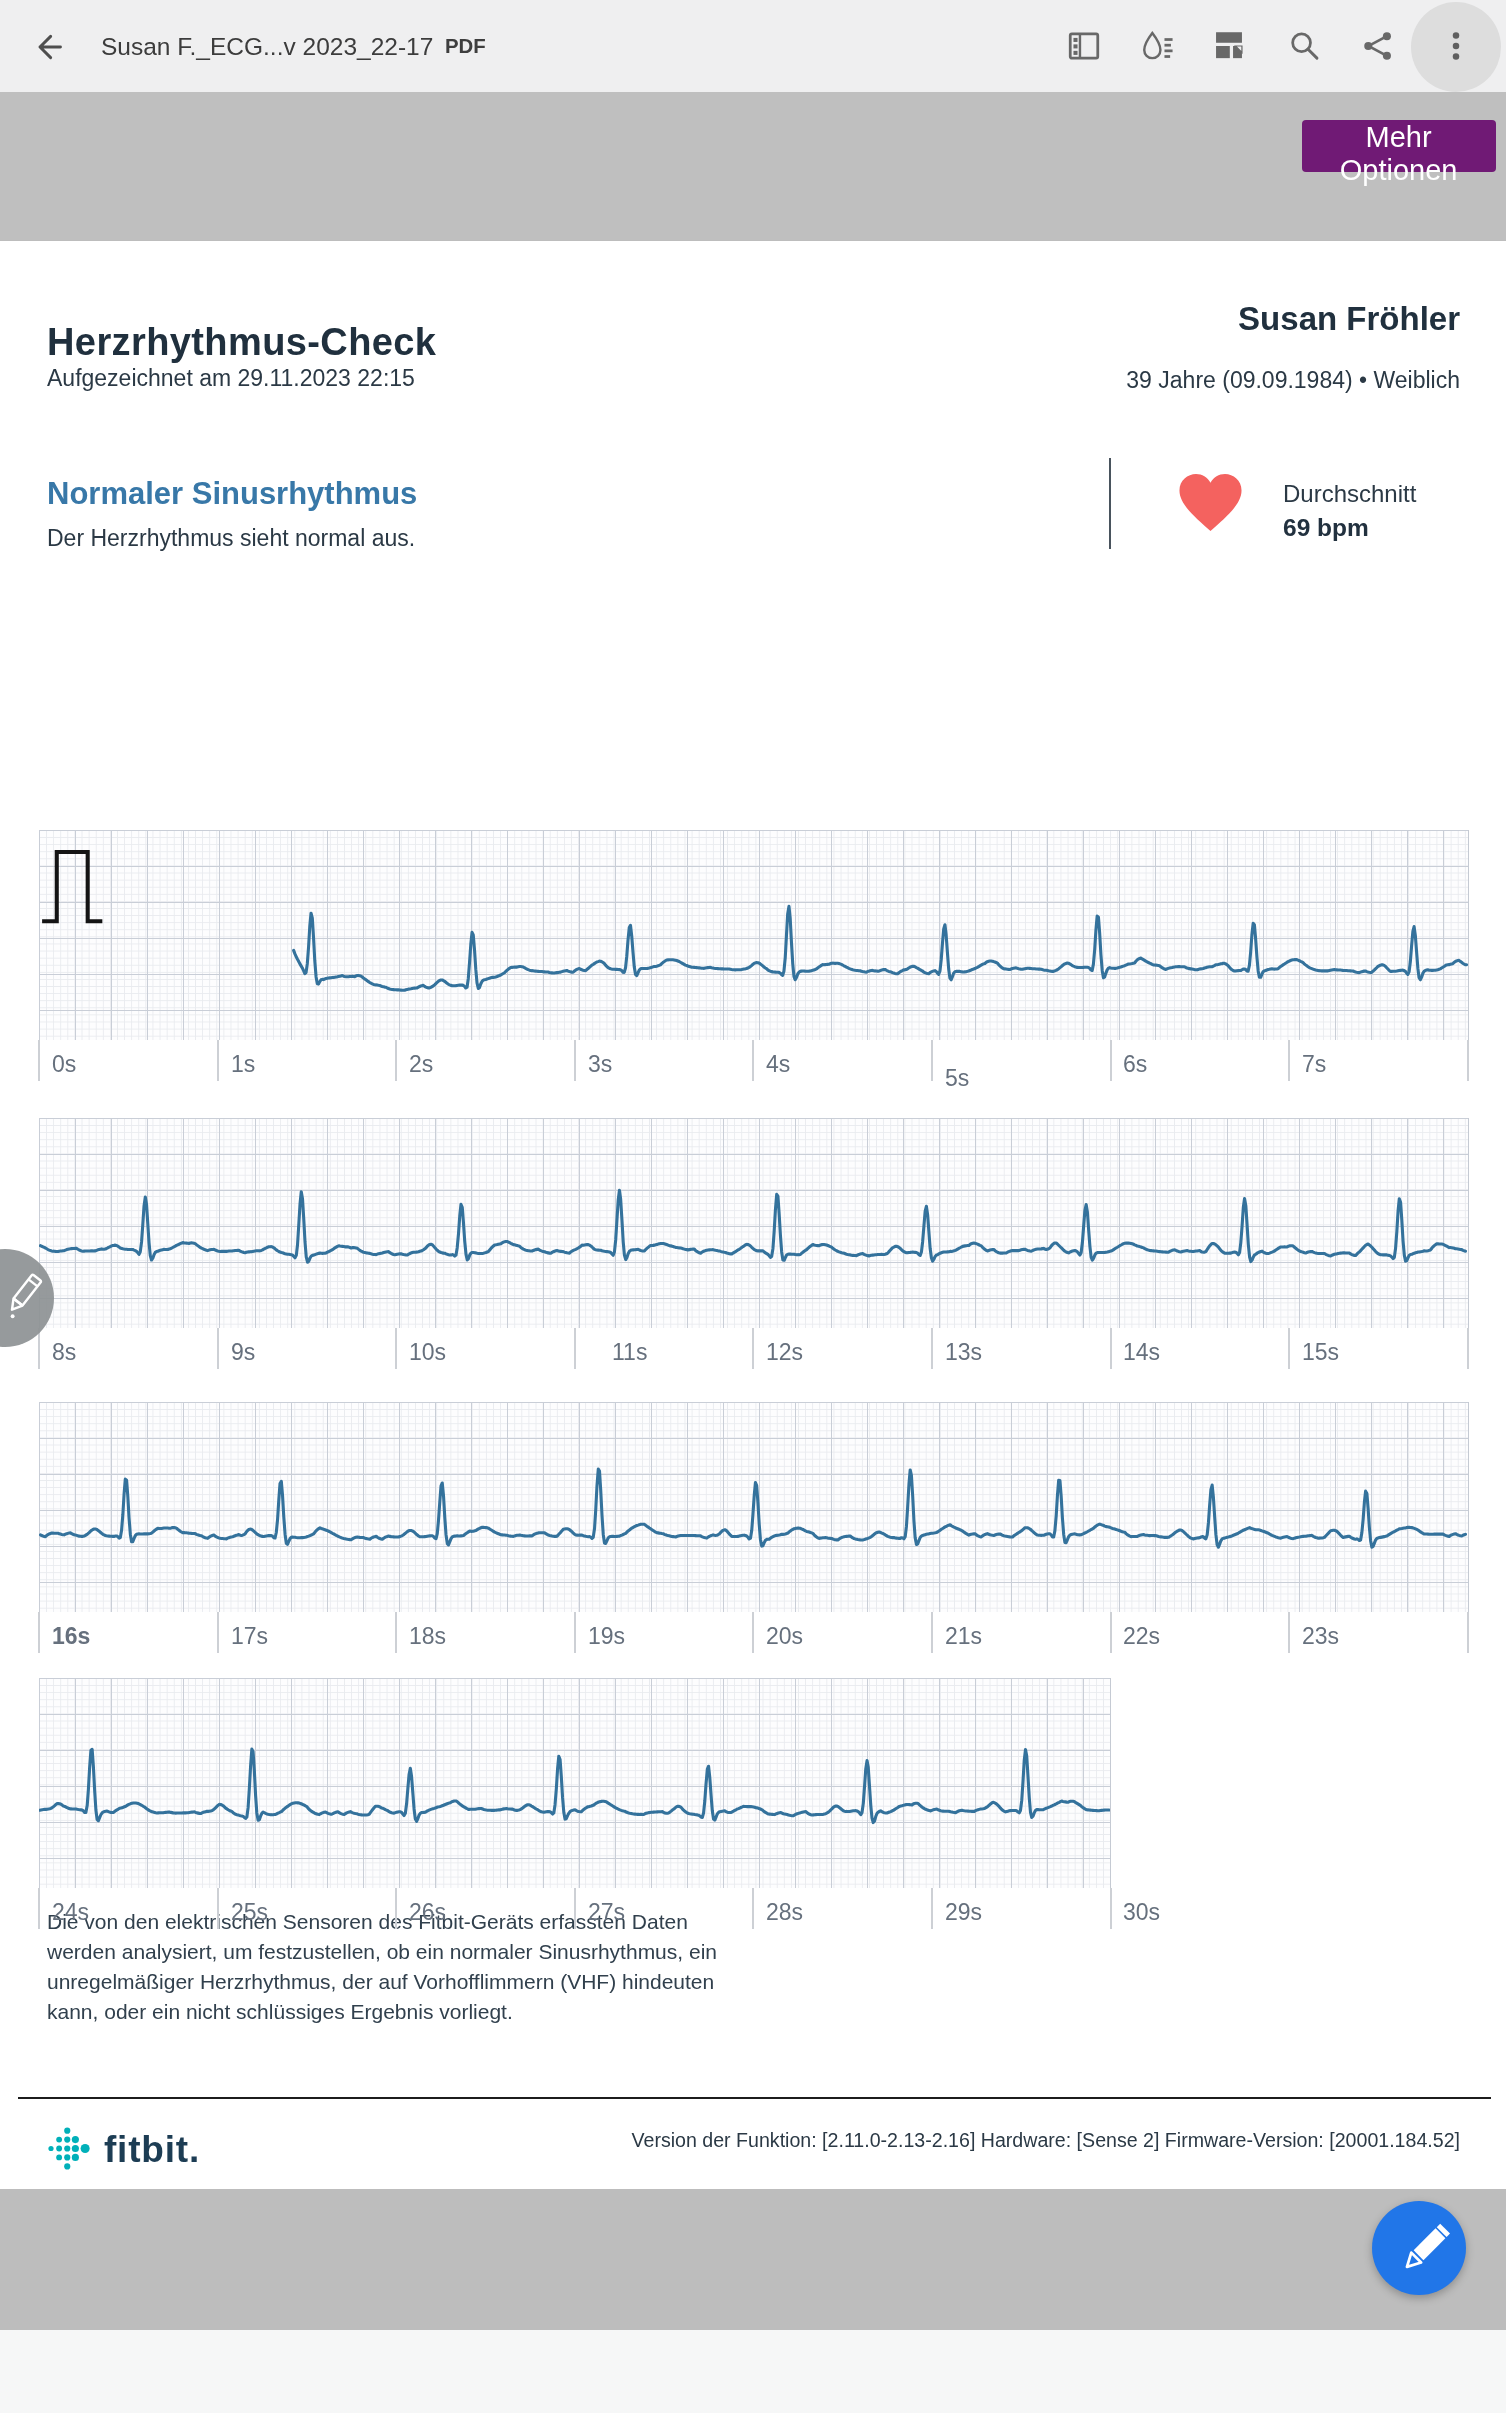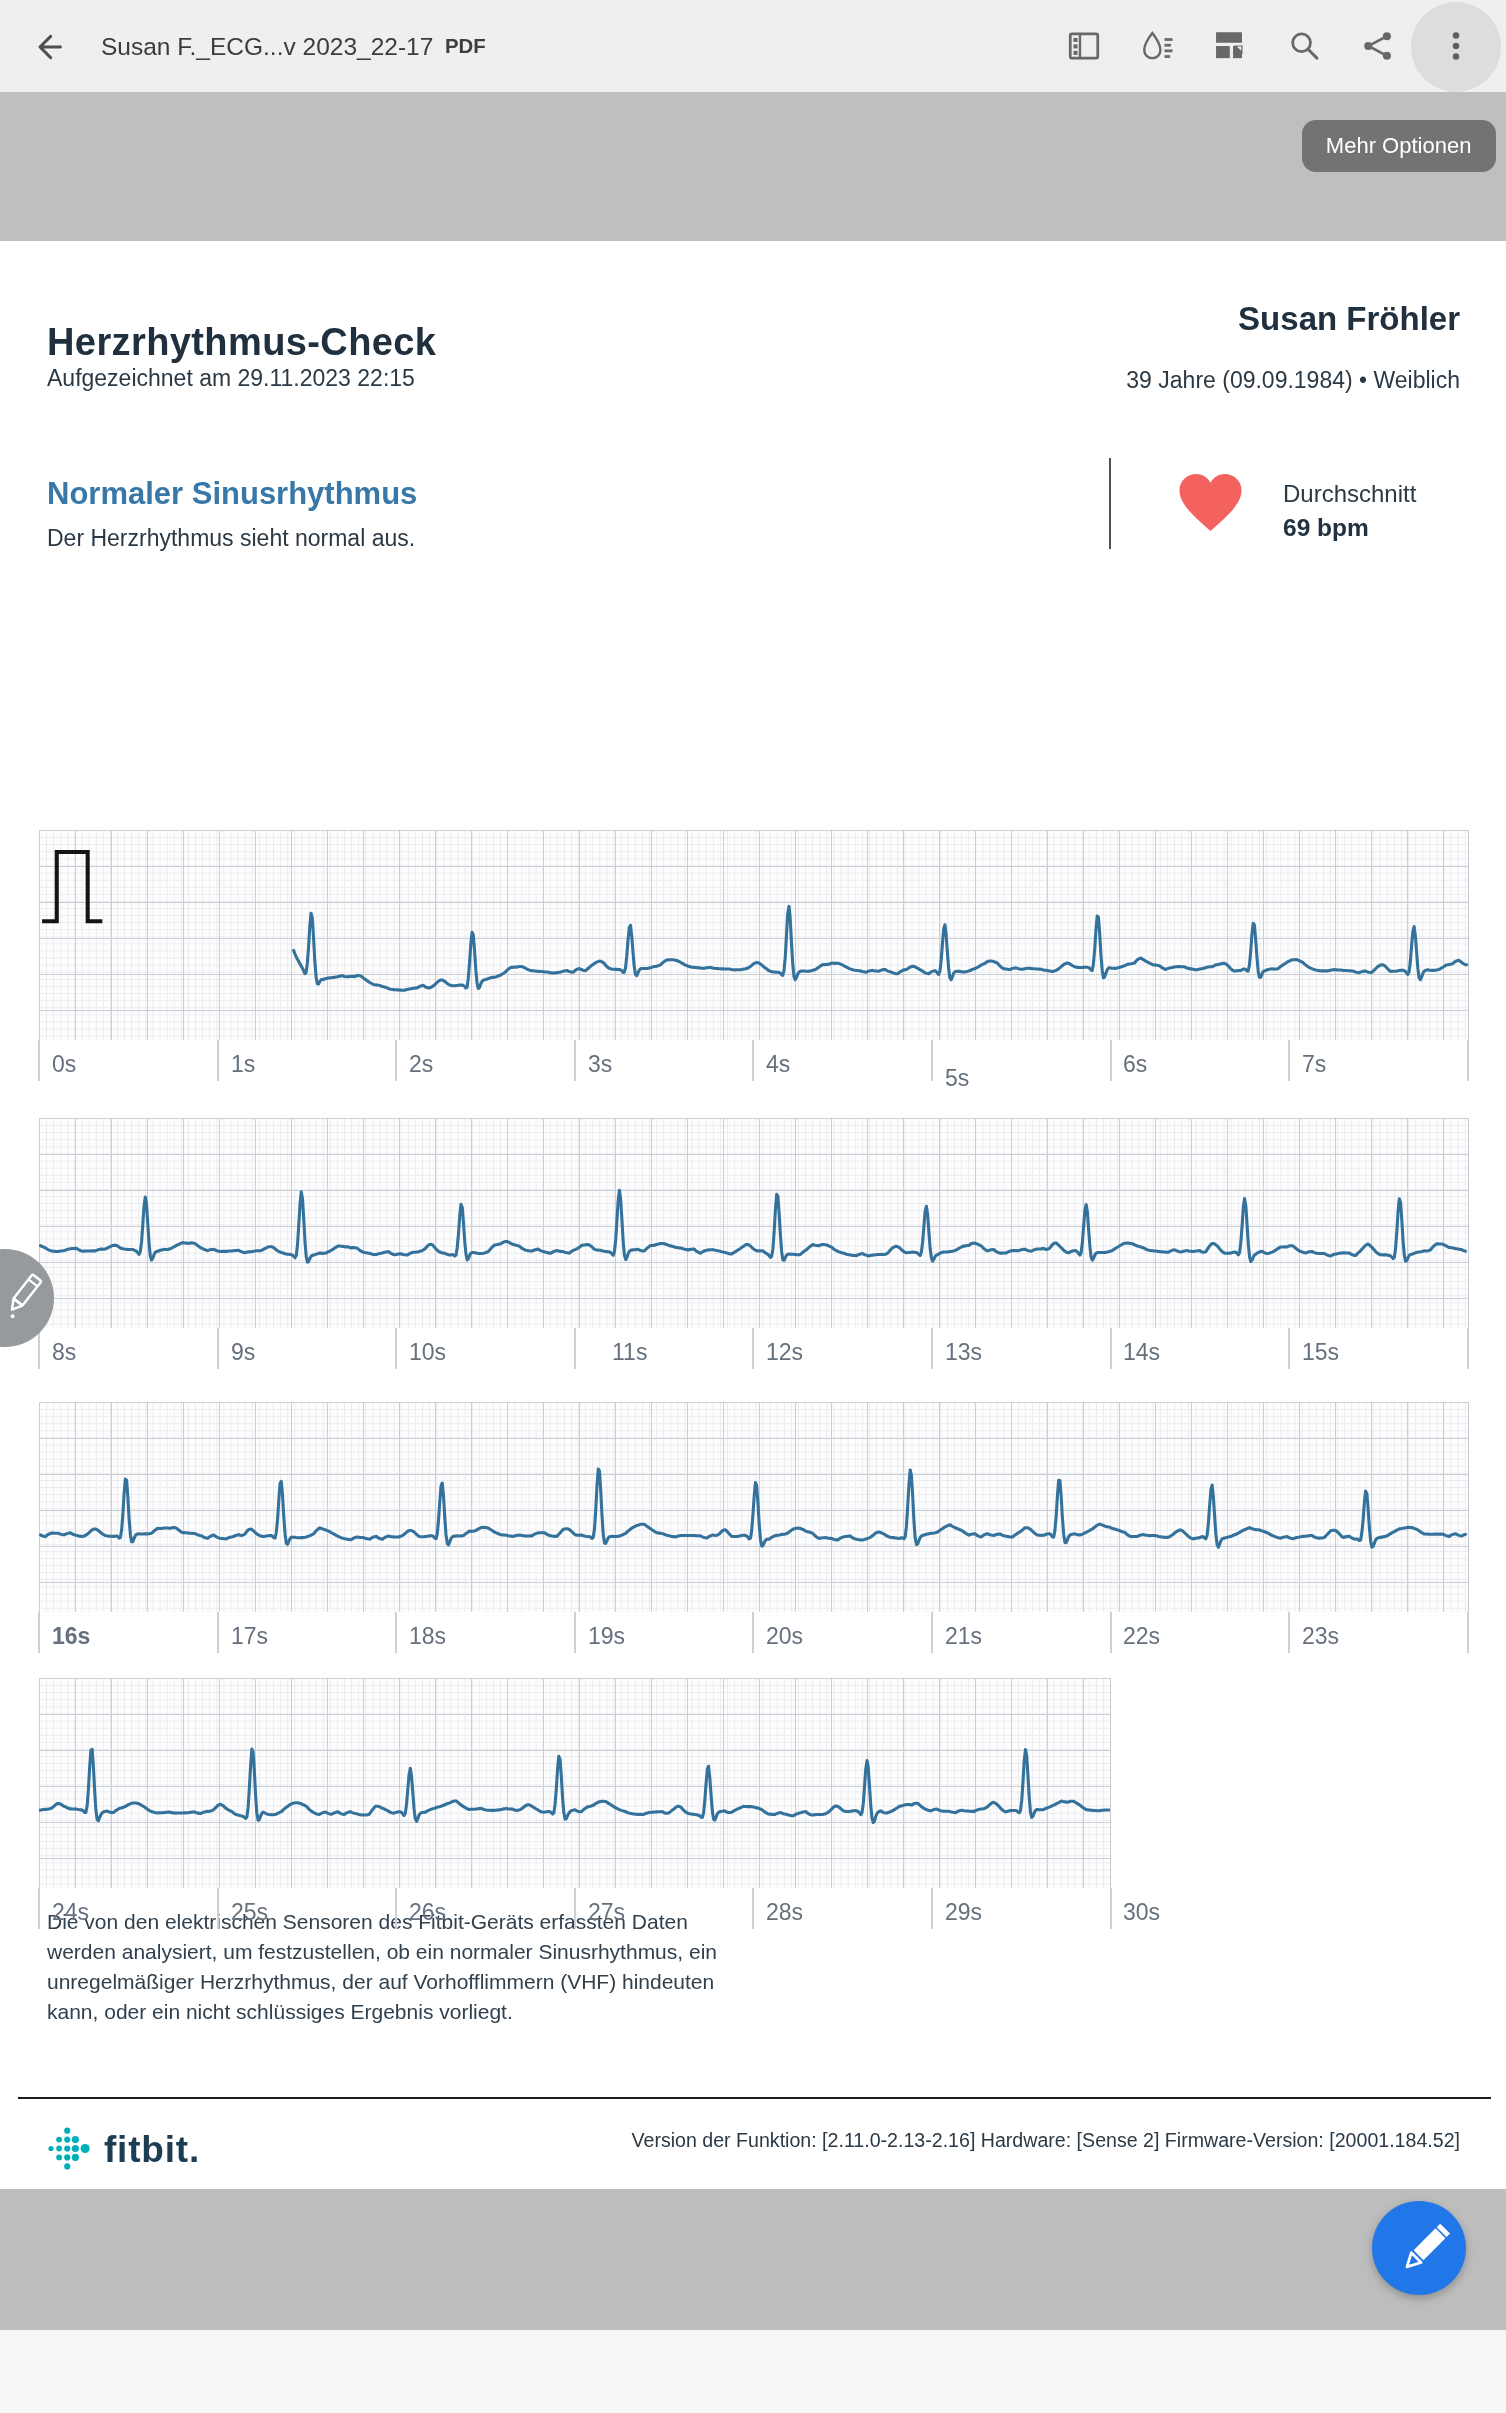--- a/index.html
+++ b/index.html
@@ -7,22 +7,22 @@
           font-family:"Liberation Sans", sans-serif;-webkit-font-smoothing:antialiased;}
   
   .appbar{position:absolute;left:0;top:0;width:1507px;height:92px;background:#efeff0;z-index:5;}
   .appbar .backbtn{position:absolute;left:31px;top:28.5px;width:36px;height:36px;}
   .appbar .doc-title{position:absolute;left:101px;top:33px;font-size:24.5px;color:#3c3c3c;white-space:nowrap;}
   .appbar .pdf-badge{position:absolute;left:445px;top:35px;font-size:20.4px;color:#3e3e3e;font-weight:bold;}
   .abicon{position:absolute;top:29px;width:34px;height:34px;}
   .kebab-hl{position:absolute;left:1411px;top:1.6px;width:90px;height:90px;border-radius:50%;background:#dddddd;}
   
   .band{position:absolute;left:0;top:92px;width:1507px;height:148px;background:#bfbfbf;}
-  .mehr-btn{position:absolute;right:11.4px;top:28px;width:194px;height:52px;background:#737373;border:none;
-            border-radius:14px;color:#fff;font-size:22px;font-family:"Liberation Sans",sans-serif;cursor:pointer;}
+  .mehr-btn{position:absolute;right:11.4px;top:28px;width:194px;height:52px;background:#701a75;border:none;
+            border-radius:4px;color:#fff;font-size:29px;font-family:"Liberation Sans",sans-serif;cursor:pointer;}
   
   .page{position:absolute;left:0;top:241px;width:1507px;height:1948px;background:#ffffff;}
   .rep-title{position:absolute;left:47px;top:55px;font-size:38px;font-weight:bold;color:#20303e;letter-spacing:0.4px;}
   .rep-recorded{position:absolute;left:47px;top:124px;font-size:23px;color:#2b3945;}
   .pat-name{position:absolute;right:47px;top:59px;font-size:33px;font-weight:bold;color:#20303e;text-align:right;}
   .pat-details{position:absolute;right:47px;top:126px;font-size:23px;color:#2b3945;text-align:right;}
   .res-title{position:absolute;left:47px;top:235px;font-size:31px;font-weight:bold;color:#3878a8;}
   .res-sub{position:absolute;left:47px;top:284px;font-size:23px;color:#2b3945;}
   .res-divider{position:absolute;left:1109px;top:217px;width:1.6px;height:91px;background:#49535d;}
   .heart{position:absolute;left:1177px;top:232px;width:67px;height:60px;}

